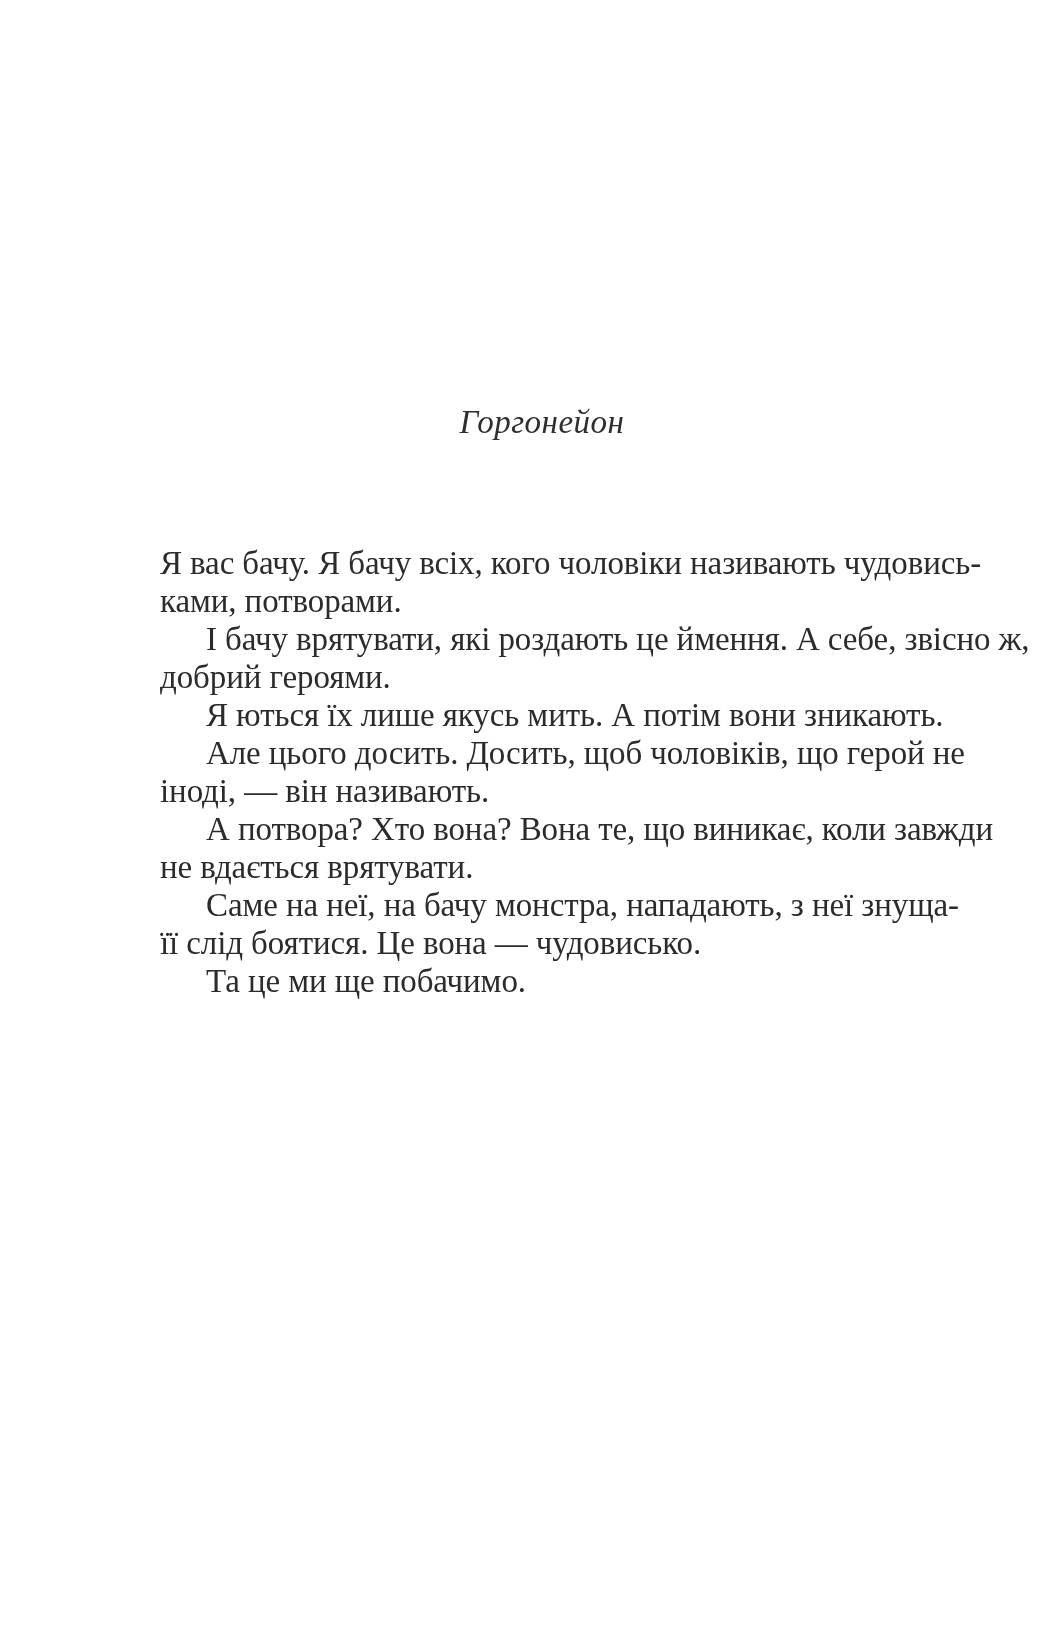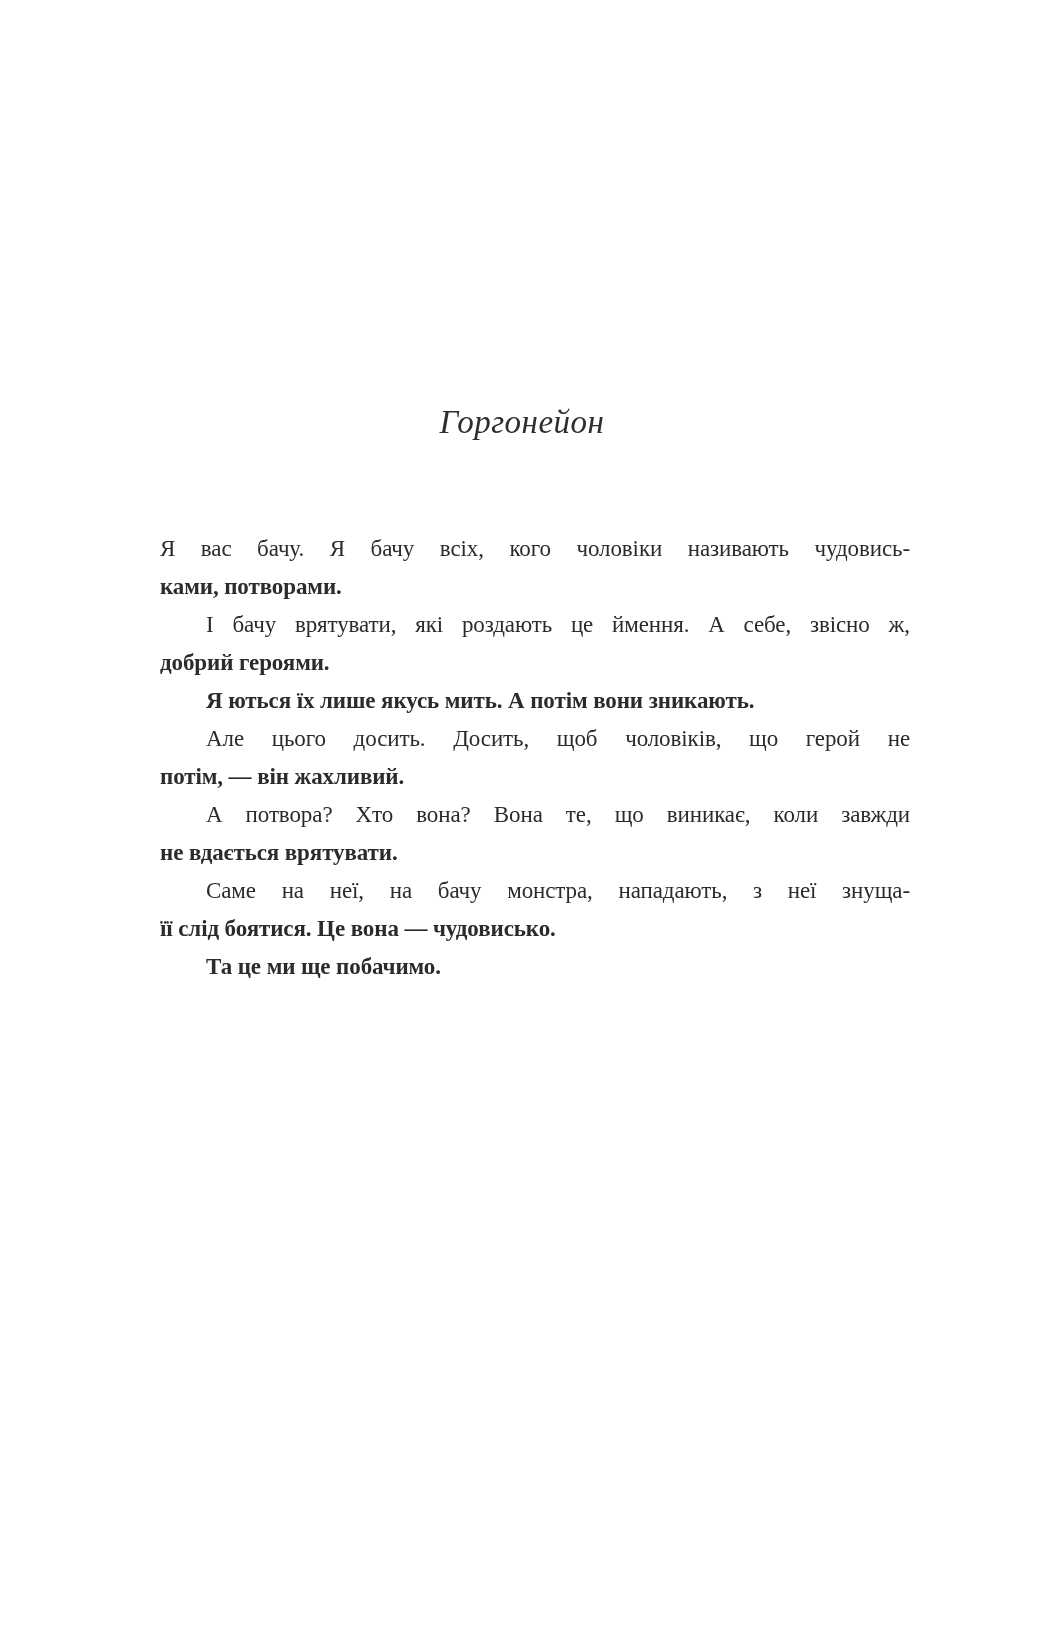--- a/index.html
+++ b/index.html
@@ -16,66 +16,65 @@
     overflow: hidden;
   }
   .page {
     position: absolute;
     inset: 0;
     background: #ffffff;
   }
   .chapter-title {
     position: absolute;
     top: 400px;
-    left: 148px;
+    left: 168px;
     width: 748px;
     margin: 0;
     font-style: italic;
     font-weight: normal;
     font-size: 33px;
     line-height: 44px;
     text-align: center;
     color: #2e2e2e;
     letter-spacing: 0.5px;
   }
   .text-block {
     position: absolute;
-    top: 530px;
+    top: 544px;
     left: 160px;
     width: 750px;
-    font-size: 23px;
+    font-size: 33px;
     line-height: 38px;
     letter-spacing: -0.1px;
   }
   .line {
     white-space: nowrap;
     text-align: justify;
     text-align-last: justify;
   }
   .line.last {
     text-align: right;
     text-align-last: left;
-    font-weight: bold;
   }
   .line.indent {
     padding-left: 46px;
   }
 </style>
 </head>
 <body>
 
 <div class="page">
   <h1 class="chapter-title">Горгонейон</h1>
   <div class="text-block" id="text-block">
       <div class="line">Я вас бачу. Я бачу всіх, кого чоловіки називають чудовись-</div>
       <div class="line last">ками, потворами.</div>
       <div class="line indent">І бачу врятувати, які роздають це ймення. А себе, звісно ж,</div>
       <div class="line last">добрий героями.</div>
       <div class="line last indent">Я ються їх лише якусь мить. А потім вони зникають.</div>
       <div class="line indent">Але цього досить. Досить, щоб чоловіків, що герой не</div>
-      <div class="line last">потім, — він жахливий.</div>
+      <div class="line last">іноді, — він називають.</div>
       <div class="line indent">А потвора? Хто вона? Вона те, що виникає, коли завжди</div>
       <div class="line last">не вдається врятувати.</div>
       <div class="line indent">Саме на неї, на бачу монстра, нападають, з неї знуща-</div>
       <div class="line last">її слід боятися. Це вона — чудовисько.</div>
       <div class="line last indent">Та це ми ще побачимо.</div>
     </div>
 </div>
 
 </body></html>

